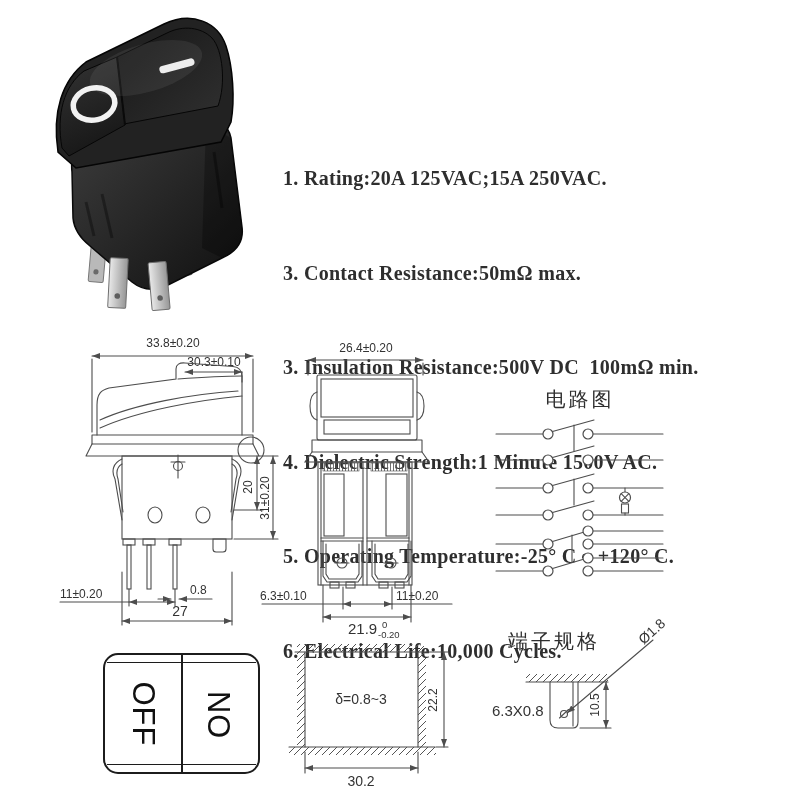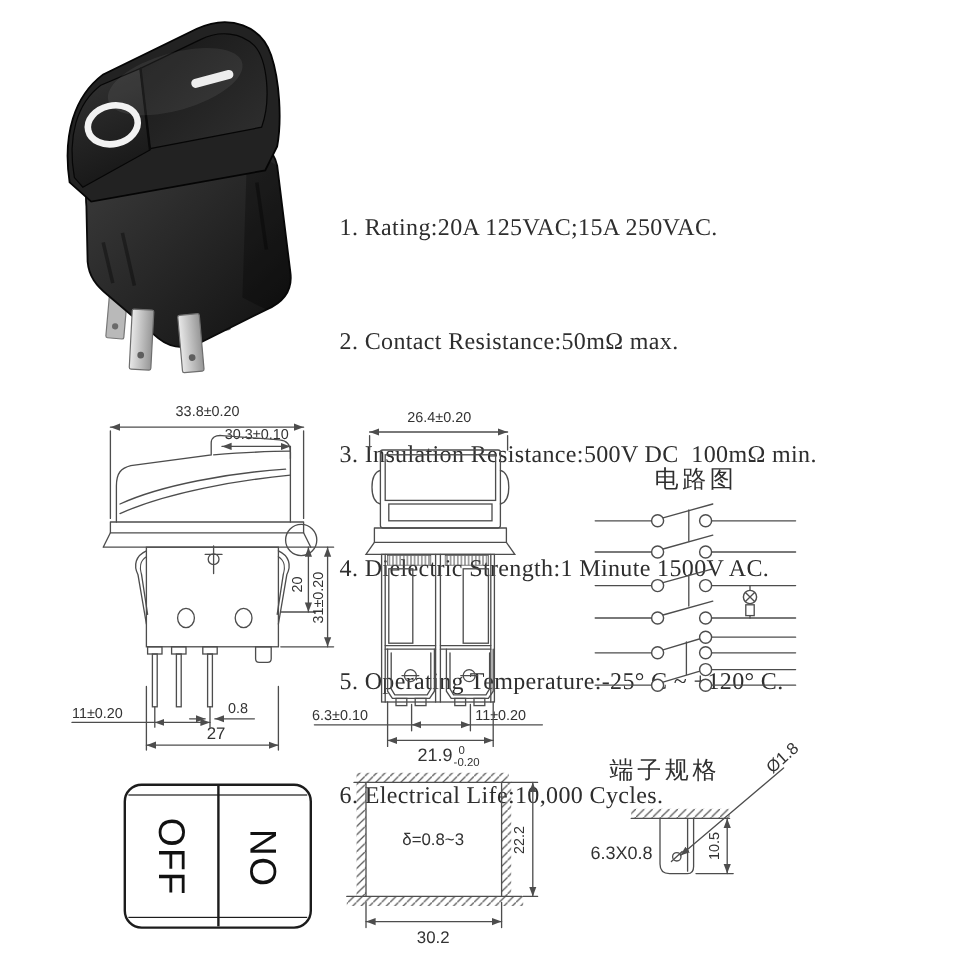--- a/index.html
+++ b/index.html
@@ -1,21 +1,21 @@
 <!DOCTYPE html>
 <html><head>
 <meta charset="utf-8">
 <style>
   html,body{margin:0;padding:0;background:#fff;}
   #canvas{position:relative;width:800px;height:800px;background:#fff;overflow:hidden;
           font-family:"Liberation Sans",sans-serif;}
   
-  .specs{position:absolute;left:283px;top:112px;width:510px;
+  .specs{position:absolute;left:283px;top:100px;width:510px;
          font-family:"Liberation Serif",serif;font-size:20px;letter-spacing:.3px;
-         color:#2e2e2e;line-height:31.5px;white-space:pre;}
+         color:#2e2e2e;line-height:31.5px;white-space:pre;font-weight:bold;}
   
   svg{position:absolute;overflow:visible;}
   .ln{fill:none;stroke:#4d4d4d;stroke-width:1.1px;stroke-linecap:round;}
   .node{fill:#fff;stroke:#4d4d4d;stroke-width:1.2px;}
   .dtx{font:12px "Liberation Sans",sans-serif;fill:#333;}
   .dtx14{font:14px "Liberation Sans",sans-serif;fill:#333;}
   .dtx15{font:15px "Liberation Sans",sans-serif;fill:#333;}
   .dtx9{font:9.5px "Liberation Sans",sans-serif;fill:#333;}
   .ctitle{font:20px "Liberation Sans",sans-serif;fill:#2f2f2f;letter-spacing:3px;}
   
@@ -88,21 +88,21 @@
     <g>
       <rect x="103" y="256" width="18" height="50" rx="1.5" transform="rotate(3 112 280)" fill="url(#phPin)" stroke="#6e6e6e" stroke-width="1"></rect>
       <circle cx="112" cy="294" r="2.8" transform="rotate(3 112 280)" fill="#5e5e5e"></circle>
       <rect x="144" y="260" width="18" height="48" rx="1.5" transform="rotate(-5 153 283)" fill="url(#phPin)" stroke="#6e6e6e" stroke-width="1"></rect>
       <circle cx="153" cy="296" r="2.8" transform="rotate(-5 153 283)" fill="#5e5e5e"></circle>
     </g>
   </svg>
 
   <div class="specs">
     <div>1. Rating:20A 125VAC;15A 250VAC.</div>
-    <div>2. Contact Resistance:50mΩ max.</div>
+    <div>3. Contact Resistance:50mΩ max.</div>
     <div>3. Insulation Resistance:500V DC  100mΩ min.</div>
     <div>4. Dielectric Strength:1 Minute 1500V AC.</div>
     <div>5. Operating Temperature:-25° C ~ +120° C.</div>
     <div>6. Electrical Life:10,000 Cycles.</div>
   </div>
 
   <svg style="left:30px;top:332px" width="250" height="316" viewBox="0 0 250 316">
     <defs>
       <marker id="sa-e" markerWidth="9" markerHeight="8" refX="8" refY="4" orient="auto" markerUnits="userSpaceOnUse">
           <path d="M0,1 L8,4 L0,7 Z" fill="#4d4d4d"></path>

